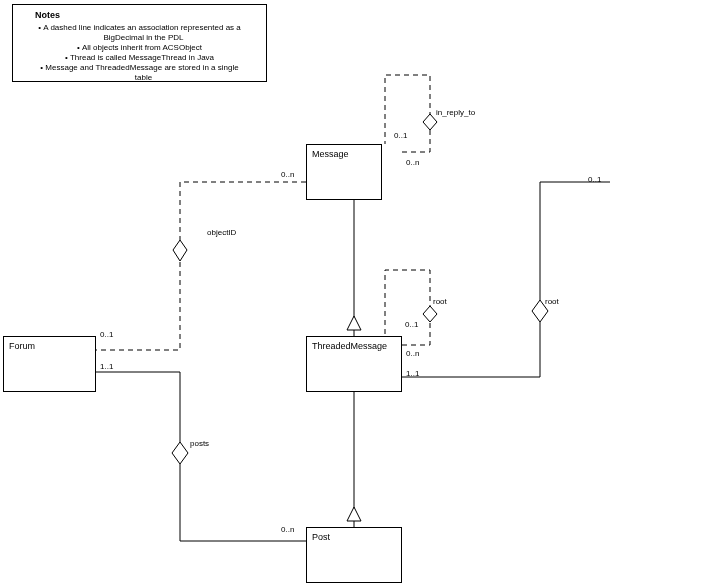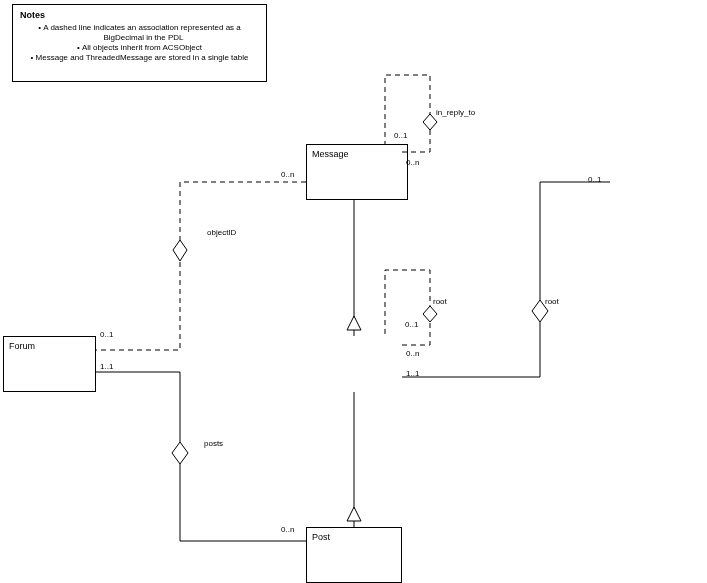--- a/index.html
+++ b/index.html
@@ -29,21 +29,21 @@
     top: 4px;
     font-size: 9px;
     color: #000000;
     white-space: nowrap;
   }
   .notes {
     position: absolute;
     border: 1px solid #000000;
     background: #ffffff;
     box-sizing: border-box;
-    padding: 5px 7px;
+    padding: 5px 22px;
   }
   .notes .notes-title {
     font-size: 9px;
     font-weight: bold;
     color: #000000;
     margin-bottom: 3px;
   }
   .notes ul {
     margin: 0;
     padding: 0;
@@ -79,33 +79,37 @@
 </head>
 <body>
 
 <div id="canvas">
 
   <div class="notes" style="left:12px; top:4px; width:255px; height:78px;">
     <div class="notes-title">Notes</div>
     <ul>
       <li>A dashed line indicates an association represented as a BigDecimal in the PDL</li>
       <li>All objects inherit from ACSObject</li>
+      <li>Thread is called MessageThread in Java</li>
       <li>Message and ThreadedMessage are stored in a single table</li>
     </ul>
   </div>
 
-  <div class="box" style="left:306px; top:144px; width:102px; height:56px;">
+  <div class="box" style="left:306px; top:144px; width:76px; height:56px;">
     <span class="title">Message</span>
   </div>
 
 
   <div class="box" style="left:3px; top:336px; width:93px; height:56px;">
     <span class="title">Forum</span>
   </div>
 
+  <div class="box" style="left:306px; top:336px; width:96px; height:56px;">
+    <span class="title">ThreadedMessage</span>
+  </div>
 
   <div class="box" style="left:306px; top:527px; width:96px; height:56px;">
     <span class="title">Post</span>
   </div>
 
   <svg class="overlay" viewBox="0 0 707 583">
     <g stroke="#000000" fill="none" stroke-width="1">
 
       <path d="M 402 152 L 430 152 L 430 75 L 385 75 L 385 144" stroke-dasharray="5,4"></path>
 
@@ -140,16 +144,16 @@
   <span class="lbl" style="left:281px; top:170px;">0..n</span>
   <span class="lbl" style="left:588px; top:175px;">0..1</span>
   <span class="lbl" style="left:191px; top:228px;padding-left:16px;">objectID</span>
   <span class="lbl" style="left:433px; top:297px;">root</span>
   <span class="lbl" style="left:545px; top:297px;">root</span>
   <span class="lbl" style="left:405px; top:320px;">0..1</span>
   <span class="lbl" style="left:100px; top:330px;">0..1</span>
   <span class="lbl" style="left:406px; top:349px;">0..n</span>
   <span class="lbl" style="left:100px; top:362px;">1..1</span>
   <span class="lbl" style="left:406px; top:369px;">1..1</span>
-  <span class="lbl" style="left:204px; top:439px;">posts</span>
+  <span class="lbl" style="left:190px; top:439px;">posts</span>
   <span class="lbl" style="left:281px; top:525px;">0..n</span>
 
 </div>
 
 </body></html>

